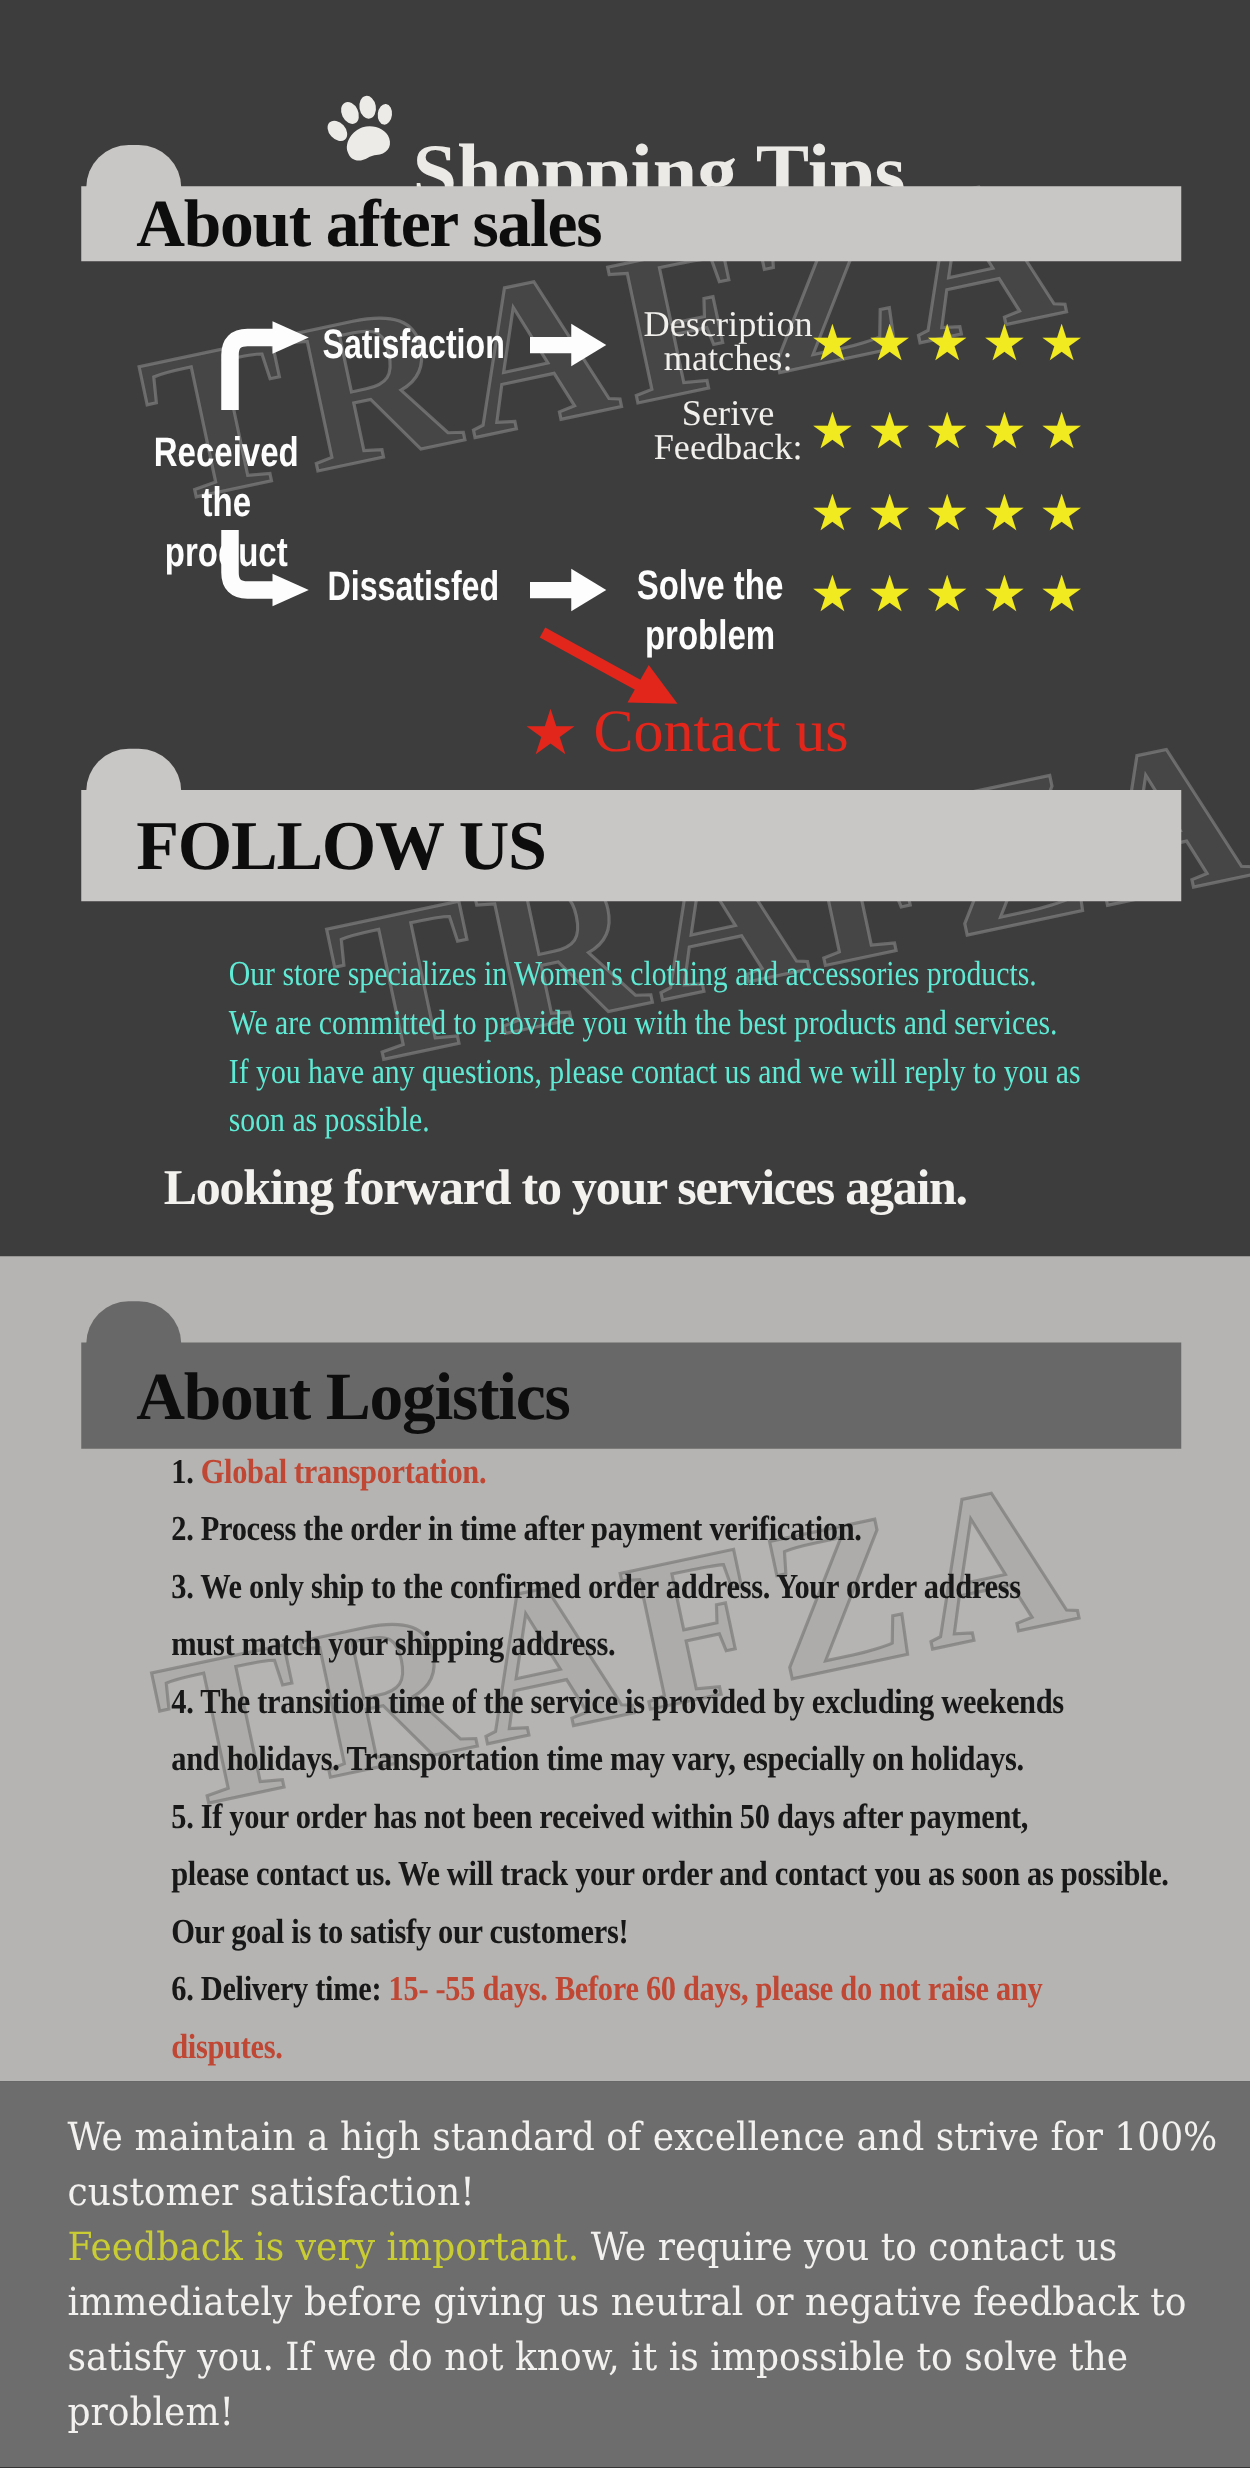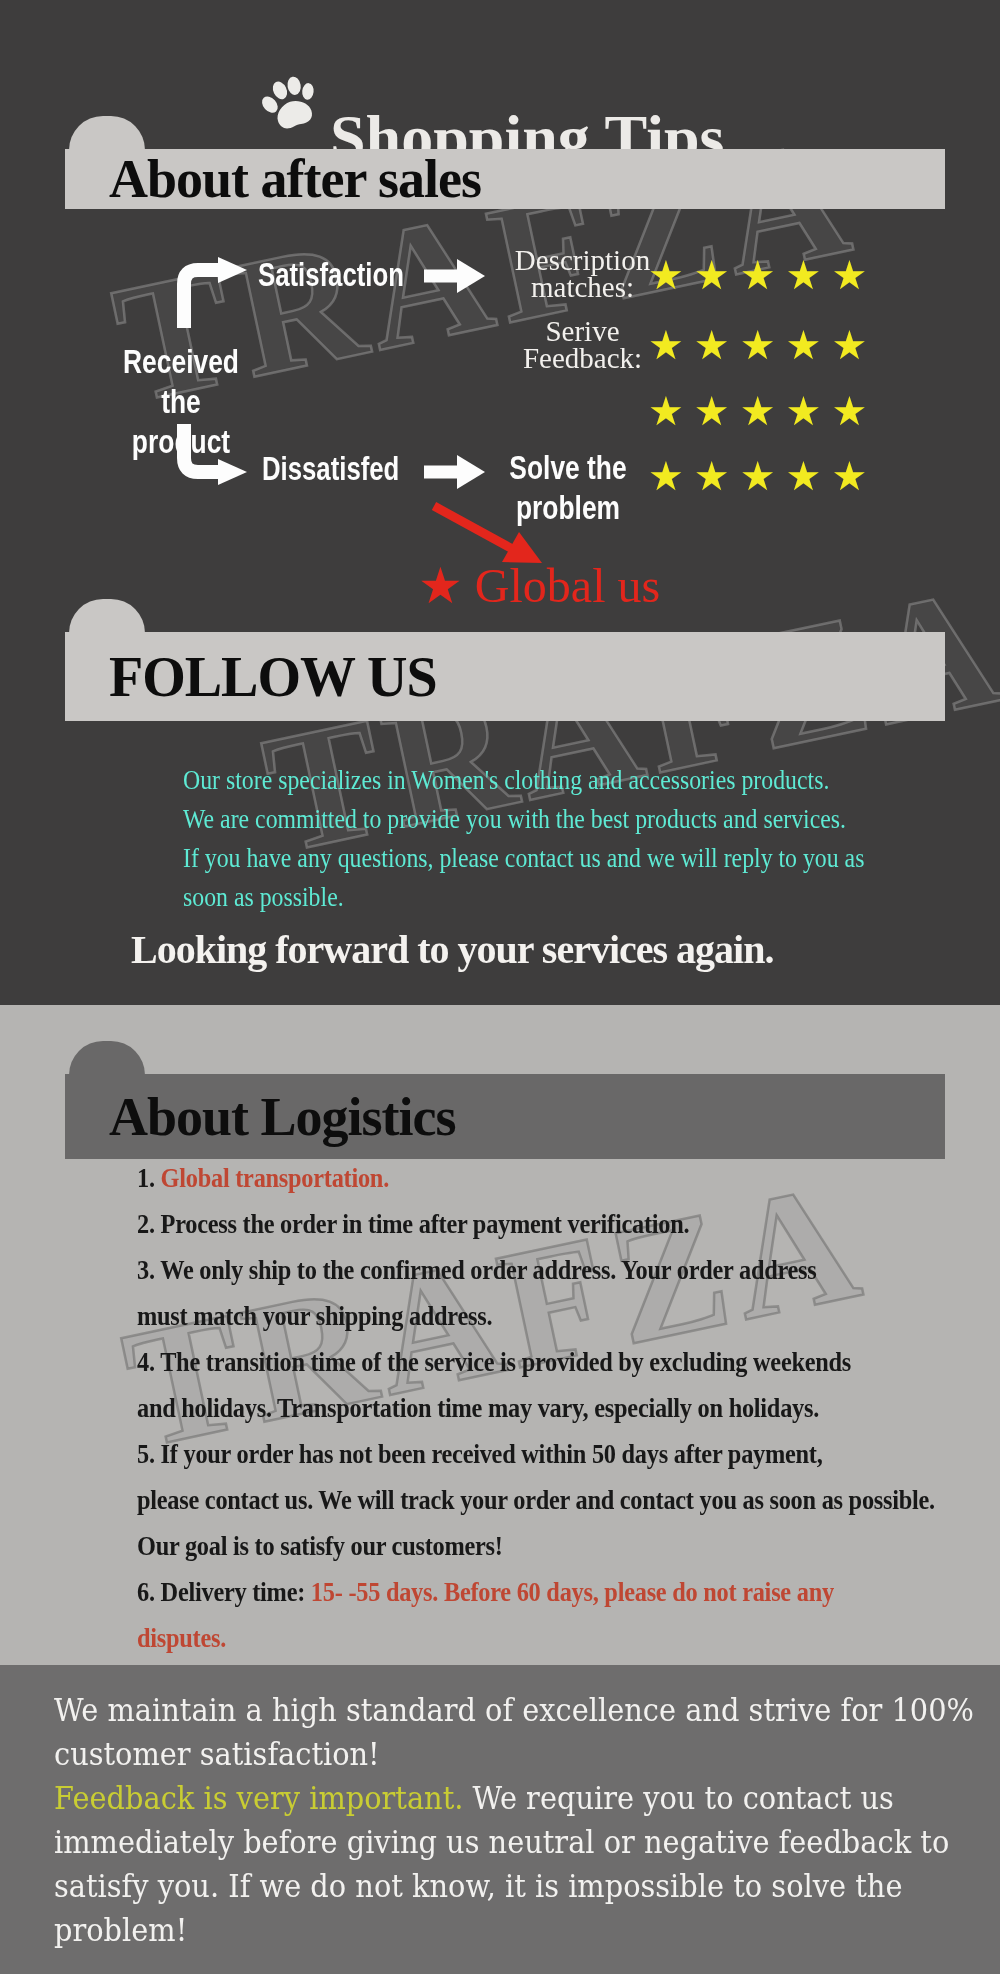--- a/index.html
+++ b/index.html
@@ -146,21 +146,21 @@
     </div>
     <div class="stars" style="left:648px;top:456px;">★★★★★</div>
 
     <svg class="flow-arrow" style="left:428px;top:500px;" width="130" height="78" viewBox="0 0 130 78">
       <path d="M6 6 L88 51" stroke="#e3261c" stroke-width="9" fill="none"></path>
       <polygon points="114,63 74,62 91,32" fill="#e3261c"></polygon>
     </svg>
 
     <div class="contact">
       <span class="c-star">★</span>
-      <span class="c-text">Global us</span>
+      <span class="c-text">Contact us</span>
     </div>
 
     <div class="banner light" style="top:632px;">
       <div class="bump"></div>
       <div class="bar" style="height:89px;">
         <span class="banner-title" style="font-size:56px;">FOLLOW US</span>
       </div>
     </div>
 
     <div class="fu-body">

